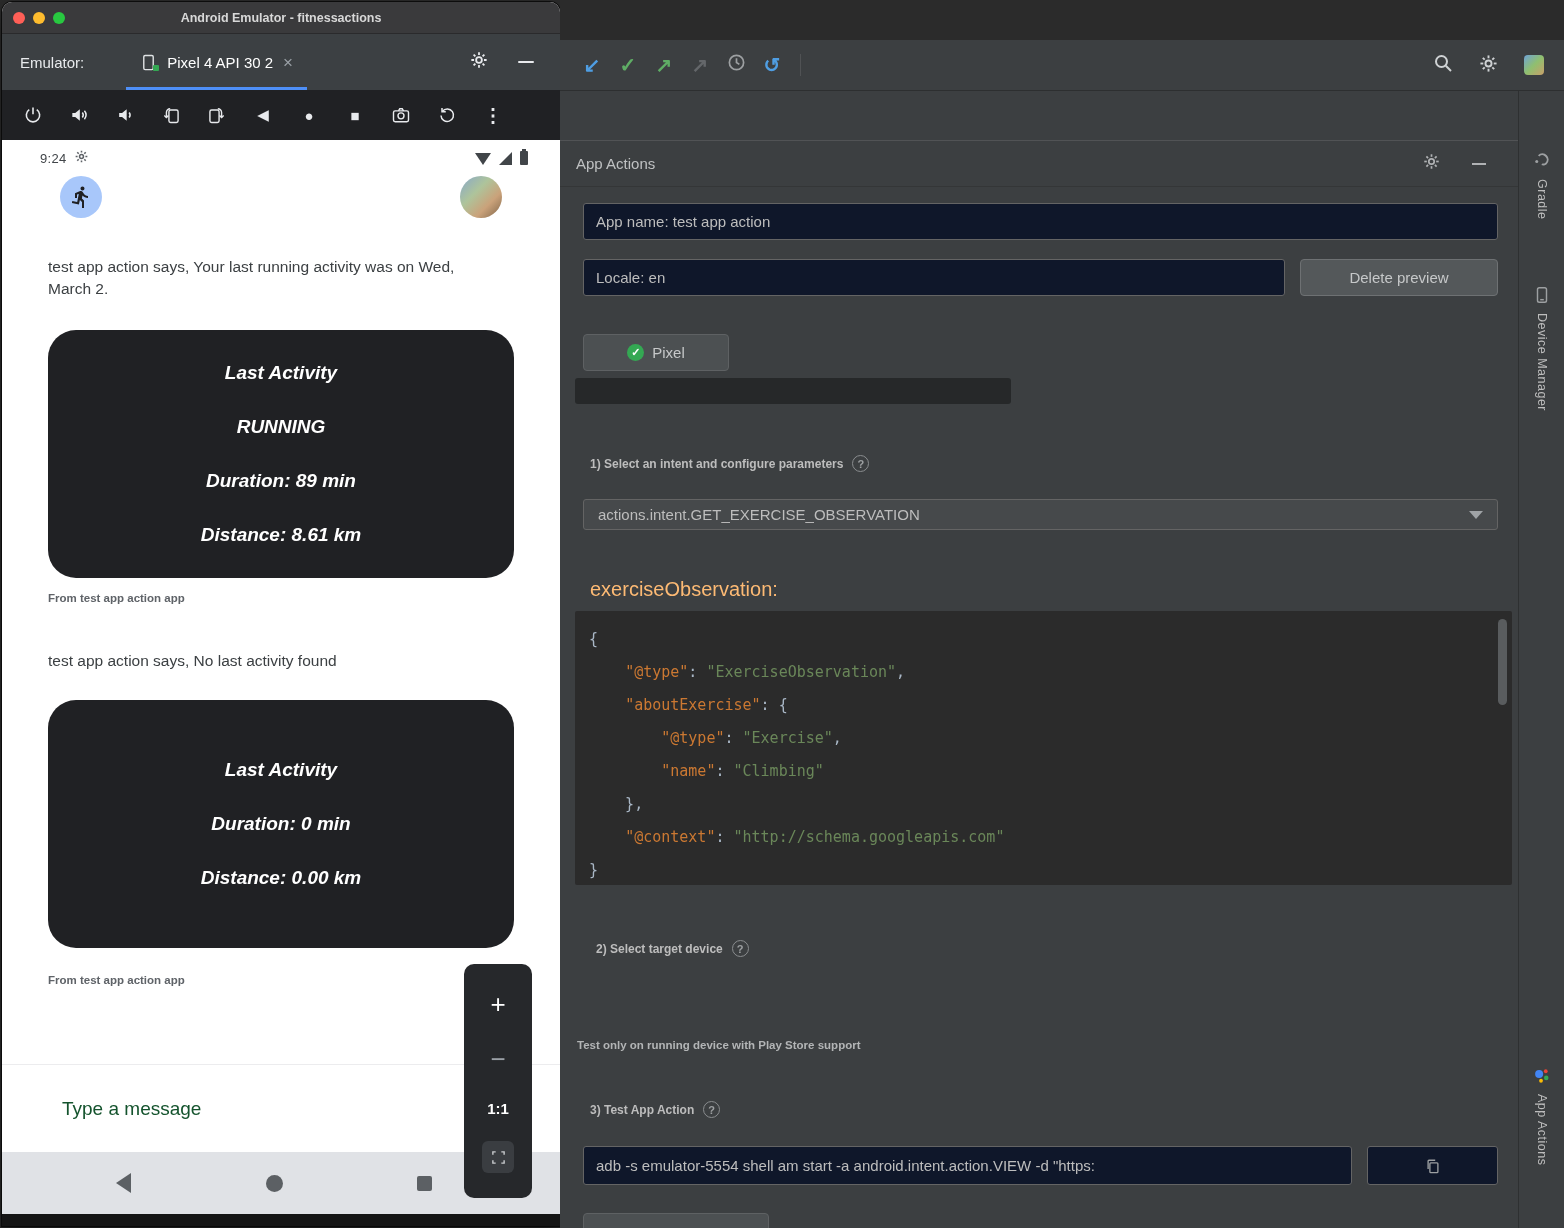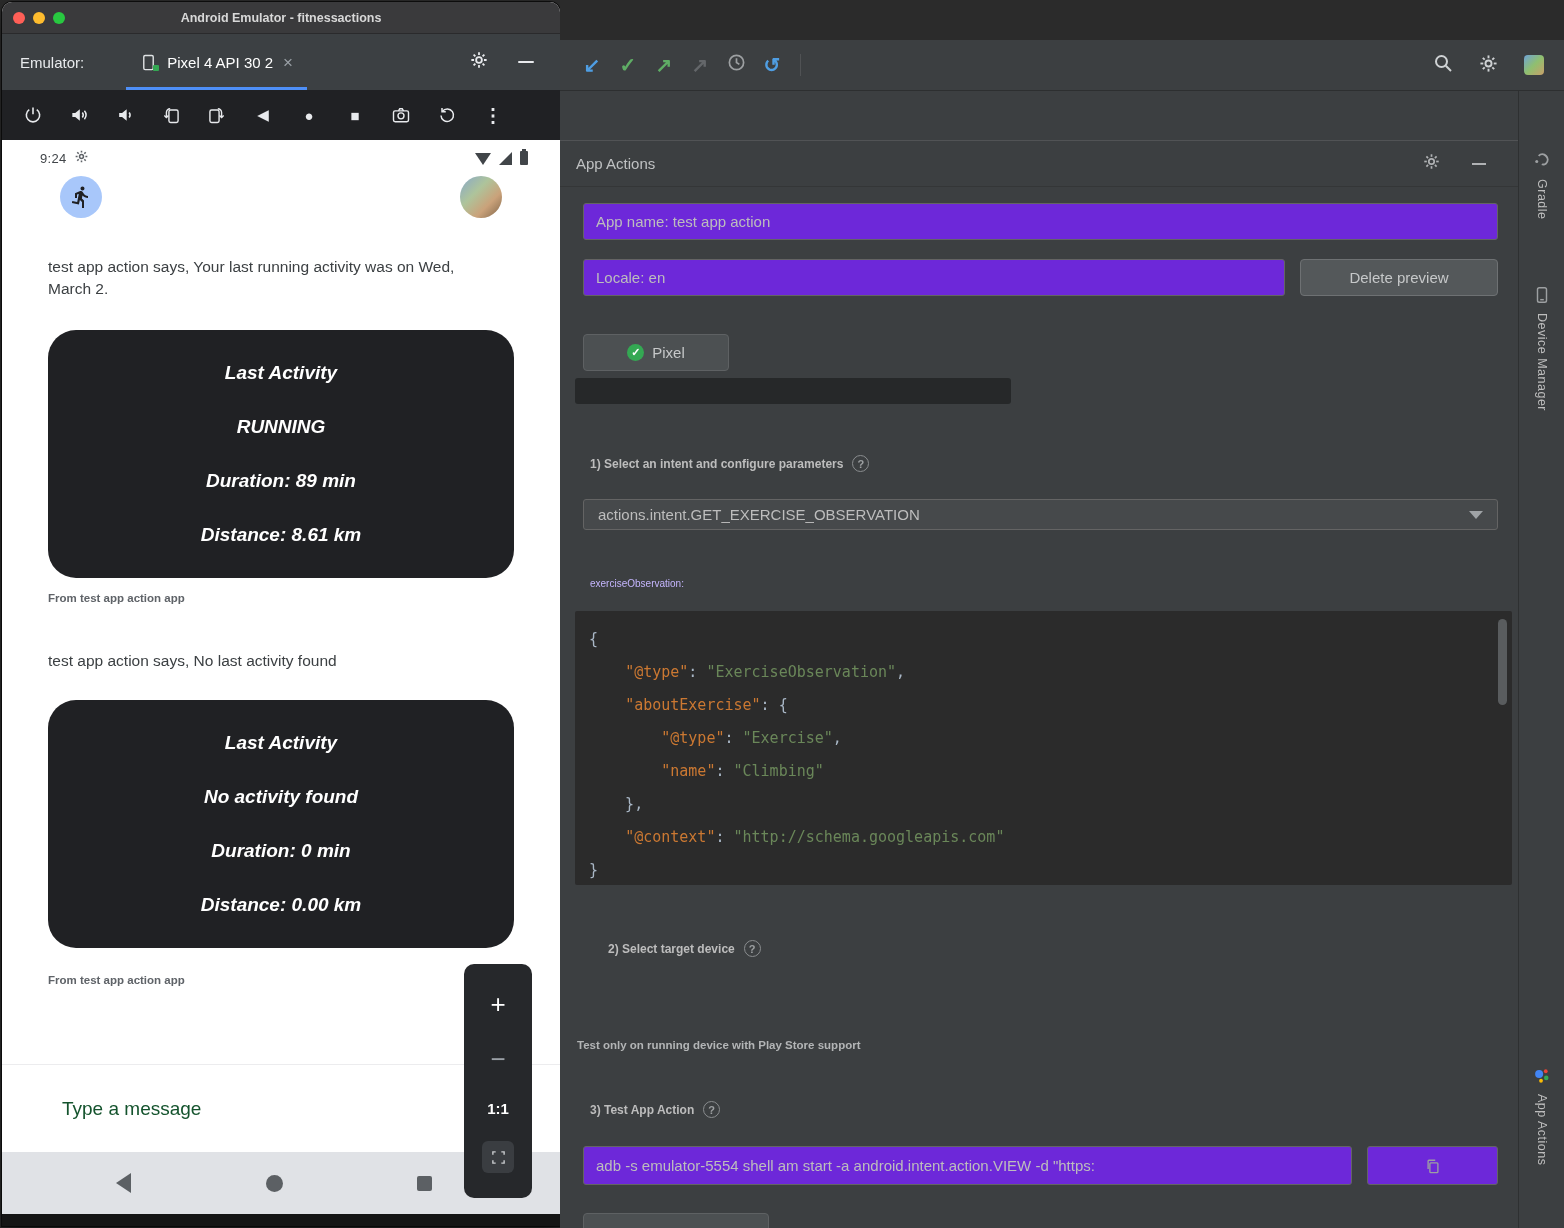--- a/index.html
+++ b/index.html
@@ -88,39 +88,39 @@
   .profile-img { width:20px; height:20px; border-radius:4px; background:linear-gradient(135deg,#6fa3d8 0%,#8fbf6f 50%,#c9a06a 100%); }
 
   .panel { position:absolute; top:91px; left:0; width:958px; height:1137px; background:#3c3f41; overflow:hidden; }
   .panel-top-sep { position:absolute; top:49px; left:0; right:0; height:1px; background:#515355; }
   .panel-header { position:absolute; top:50px; left:0; right:0; height:46px; display:flex; align-items:center;
     padding:0 16px; border-bottom:1px solid #343637; }
   .panel-title { font-size:15px; color:#bfc1c2; }
   .header-icons { margin-left:auto; display:flex; align-items:center; gap:32px; padding-right:16px; }
   .minus-ide { width:14px; height:2px; background:#b0b2b4; }
 
-  .field { position:absolute; background:#6d28d9; border:1px solid #646464; border-radius:3px; color:#bdbdbd;
+  .field { position:absolute; background:#0f172a; border:1px solid #646464; border-radius:3px; color:#bdbdbd;
     font-size:15px; display:flex; align-items:center; padding:0 12px; }
   .btn { position:absolute; background:#4c5052; border:1px solid #5e6163; border-radius:4px; color:#c6c8c9;
     font-size:15px; display:flex; align-items:center; justify-content:center; gap:8px; }
   .btn.light { background:#54585a; border-color:#6e7173; }
   .check-circle { width:17px; height:17px; border-radius:50%; background:var(--g-green); color:#fff; font-size:11px;
     display:flex; align-items:center; justify-content:center; font-weight:bold; }
   .dimmed-row { position:absolute; left:15px; top:287px; width:436px; height:26px; background:rgba(12,13,14,.45); border-radius:3px; }
 
   .seclabel { position:absolute; font-size:12px; font-weight:bold; color:#bdbdbd; display:flex; align-items:center; }
   .help { margin-left:9px; width:17px; height:17px; border:1px solid #8a8d8f; border-radius:50%;
     display:inline-flex; align-items:center; justify-content:center; font-size:11px; color:#9da0a2; font-weight:bold; }
   .help::after { content:"?"; }
 
   .dropdown { position:absolute; background:#46494b; border:1px solid #646464; border-radius:3px; color:#bdbdbd;
     font-size:15px; display:flex; align-items:center; padding:0 14px; }
   .dd-arrow { margin-left:auto; width:0; height:0; border-left:7px solid transparent; border-right:7px solid transparent; border-top:8px solid #9fa3a6; }
 
-  .param-label { position:absolute; left:30px; top:487px; font-size:10px; color:#c4b5fd; }
+  .param-label { position:absolute; left:30px; top:487px; font-size:20px; color:#fdba74; }
   .code { position:absolute; left:15px; top:520px; width:937px; height:274px; background:#2b2b2b; border-radius:2px;
     padding:12px 0 0 14px; font-family:"DejaVu Sans Mono", monospace; font-size:15px; }
   .code-line { white-space:pre; line-height:33px; color:#a9b7c6; }
   .tok-key { color:var(--tok-key); }
   .tok-string { color:var(--tok-string); }
   .tok-plain { color:#a9b7c6; }
   .code-scroll { position:absolute; right:5px; top:8px; width:9px; height:86px; background:#595c5e; border-radius:5px; }
 
   .note { position:absolute; left:17px; top:948px; font-size:11.5px; font-weight:bold; color:#b3b5b6; }
   .adb-field { white-space:nowrap; overflow:hidden; }
@@ -274,21 +274,20 @@
         <div>RUNNING</div>
         <div>Duration: 89 min</div>
         <div>Distance: 8.61 km</div>
       </div>
       <div class="from-label from1">From test app action app</div>
 
       <div class="bot-msg msg2">test app action says, No last activity found</div>
 
       <div class="fit-card card2">
         <div>Last Activity</div>
-        <div>No activity found</div>
         <div>Duration: 0 min</div>
         <div>Distance: 0.00 km</div>
       </div>
       <div class="from-label from2">From test app action app</div>
 
       <div class="input-sep"></div>
       <div class="type-msg">Type a message</div>
 
       <div class="zoombar">
         <span class="zoom-plus">+</span>
@@ -407,21 +406,21 @@
             <div class="code-line"><span class="tok-plain">    </span><span class="tok-key">"aboutExercise"</span><span class="tok-plain">: {</span></div>
             <div class="code-line"><span class="tok-plain">        </span><span class="tok-key">"@type"</span><span class="tok-plain">: </span><span class="tok-string">"Exercise"</span><span class="tok-plain">,</span></div>
             <div class="code-line"><span class="tok-plain">        </span><span class="tok-key">"name"</span><span class="tok-plain">: </span><span class="tok-string">"Climbing"</span></div>
             <div class="code-line"><span class="tok-plain">    },</span></div>
             <div class="code-line"><span class="tok-plain">    </span><span class="tok-key">"@context"</span><span class="tok-plain">: </span><span class="tok-string">"http://schema.googleapis.com"</span></div>
             <div class="code-line"><span class="tok-plain">}</span></div>
           </div>
         <span class="code-scroll"></span>
       </div>
 
-      <div class="seclabel" style="left:48px; top:849px;">
+      <div class="seclabel" style="left:36px; top:849px;">
         <span>2) Select target device</span>
         <span class="help"></span>
       </div>
 
 
       <div class="note">Test only on running device with Play Store support</div>
 
       <div class="seclabel" style="left:30px; top:1010px;">
         <span>3) Test App Action</span>
         <span class="help"></span>

